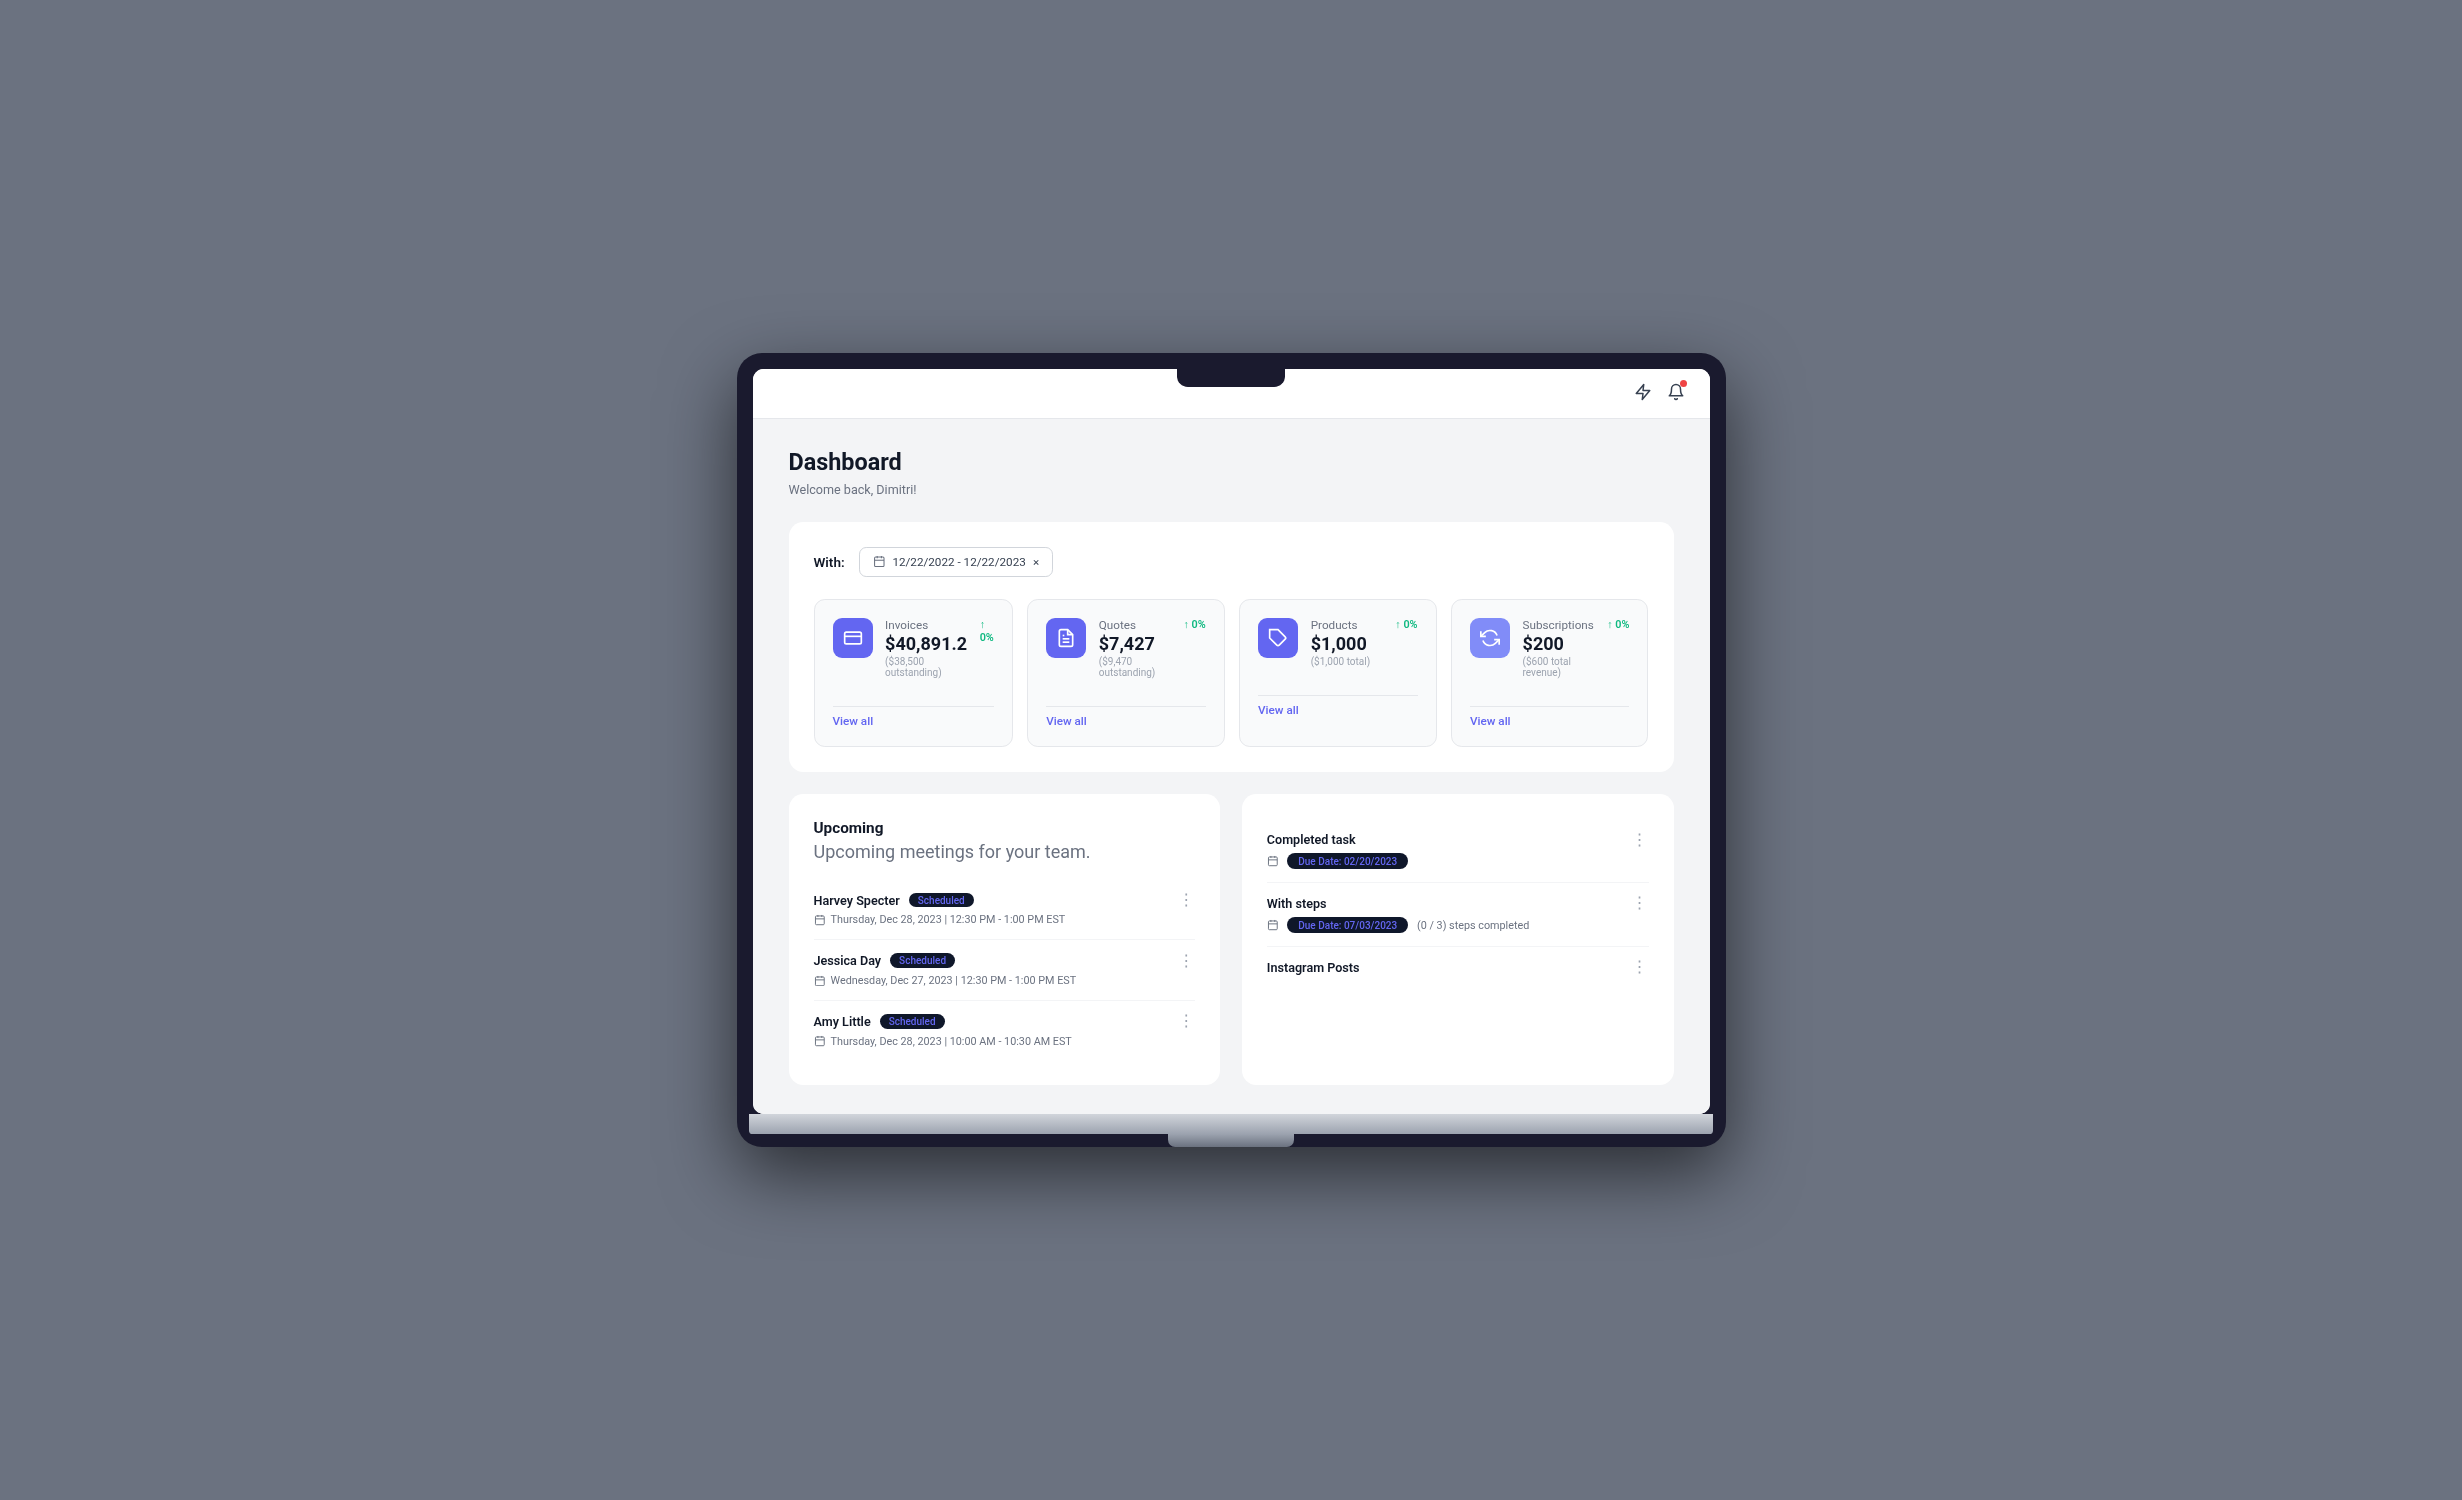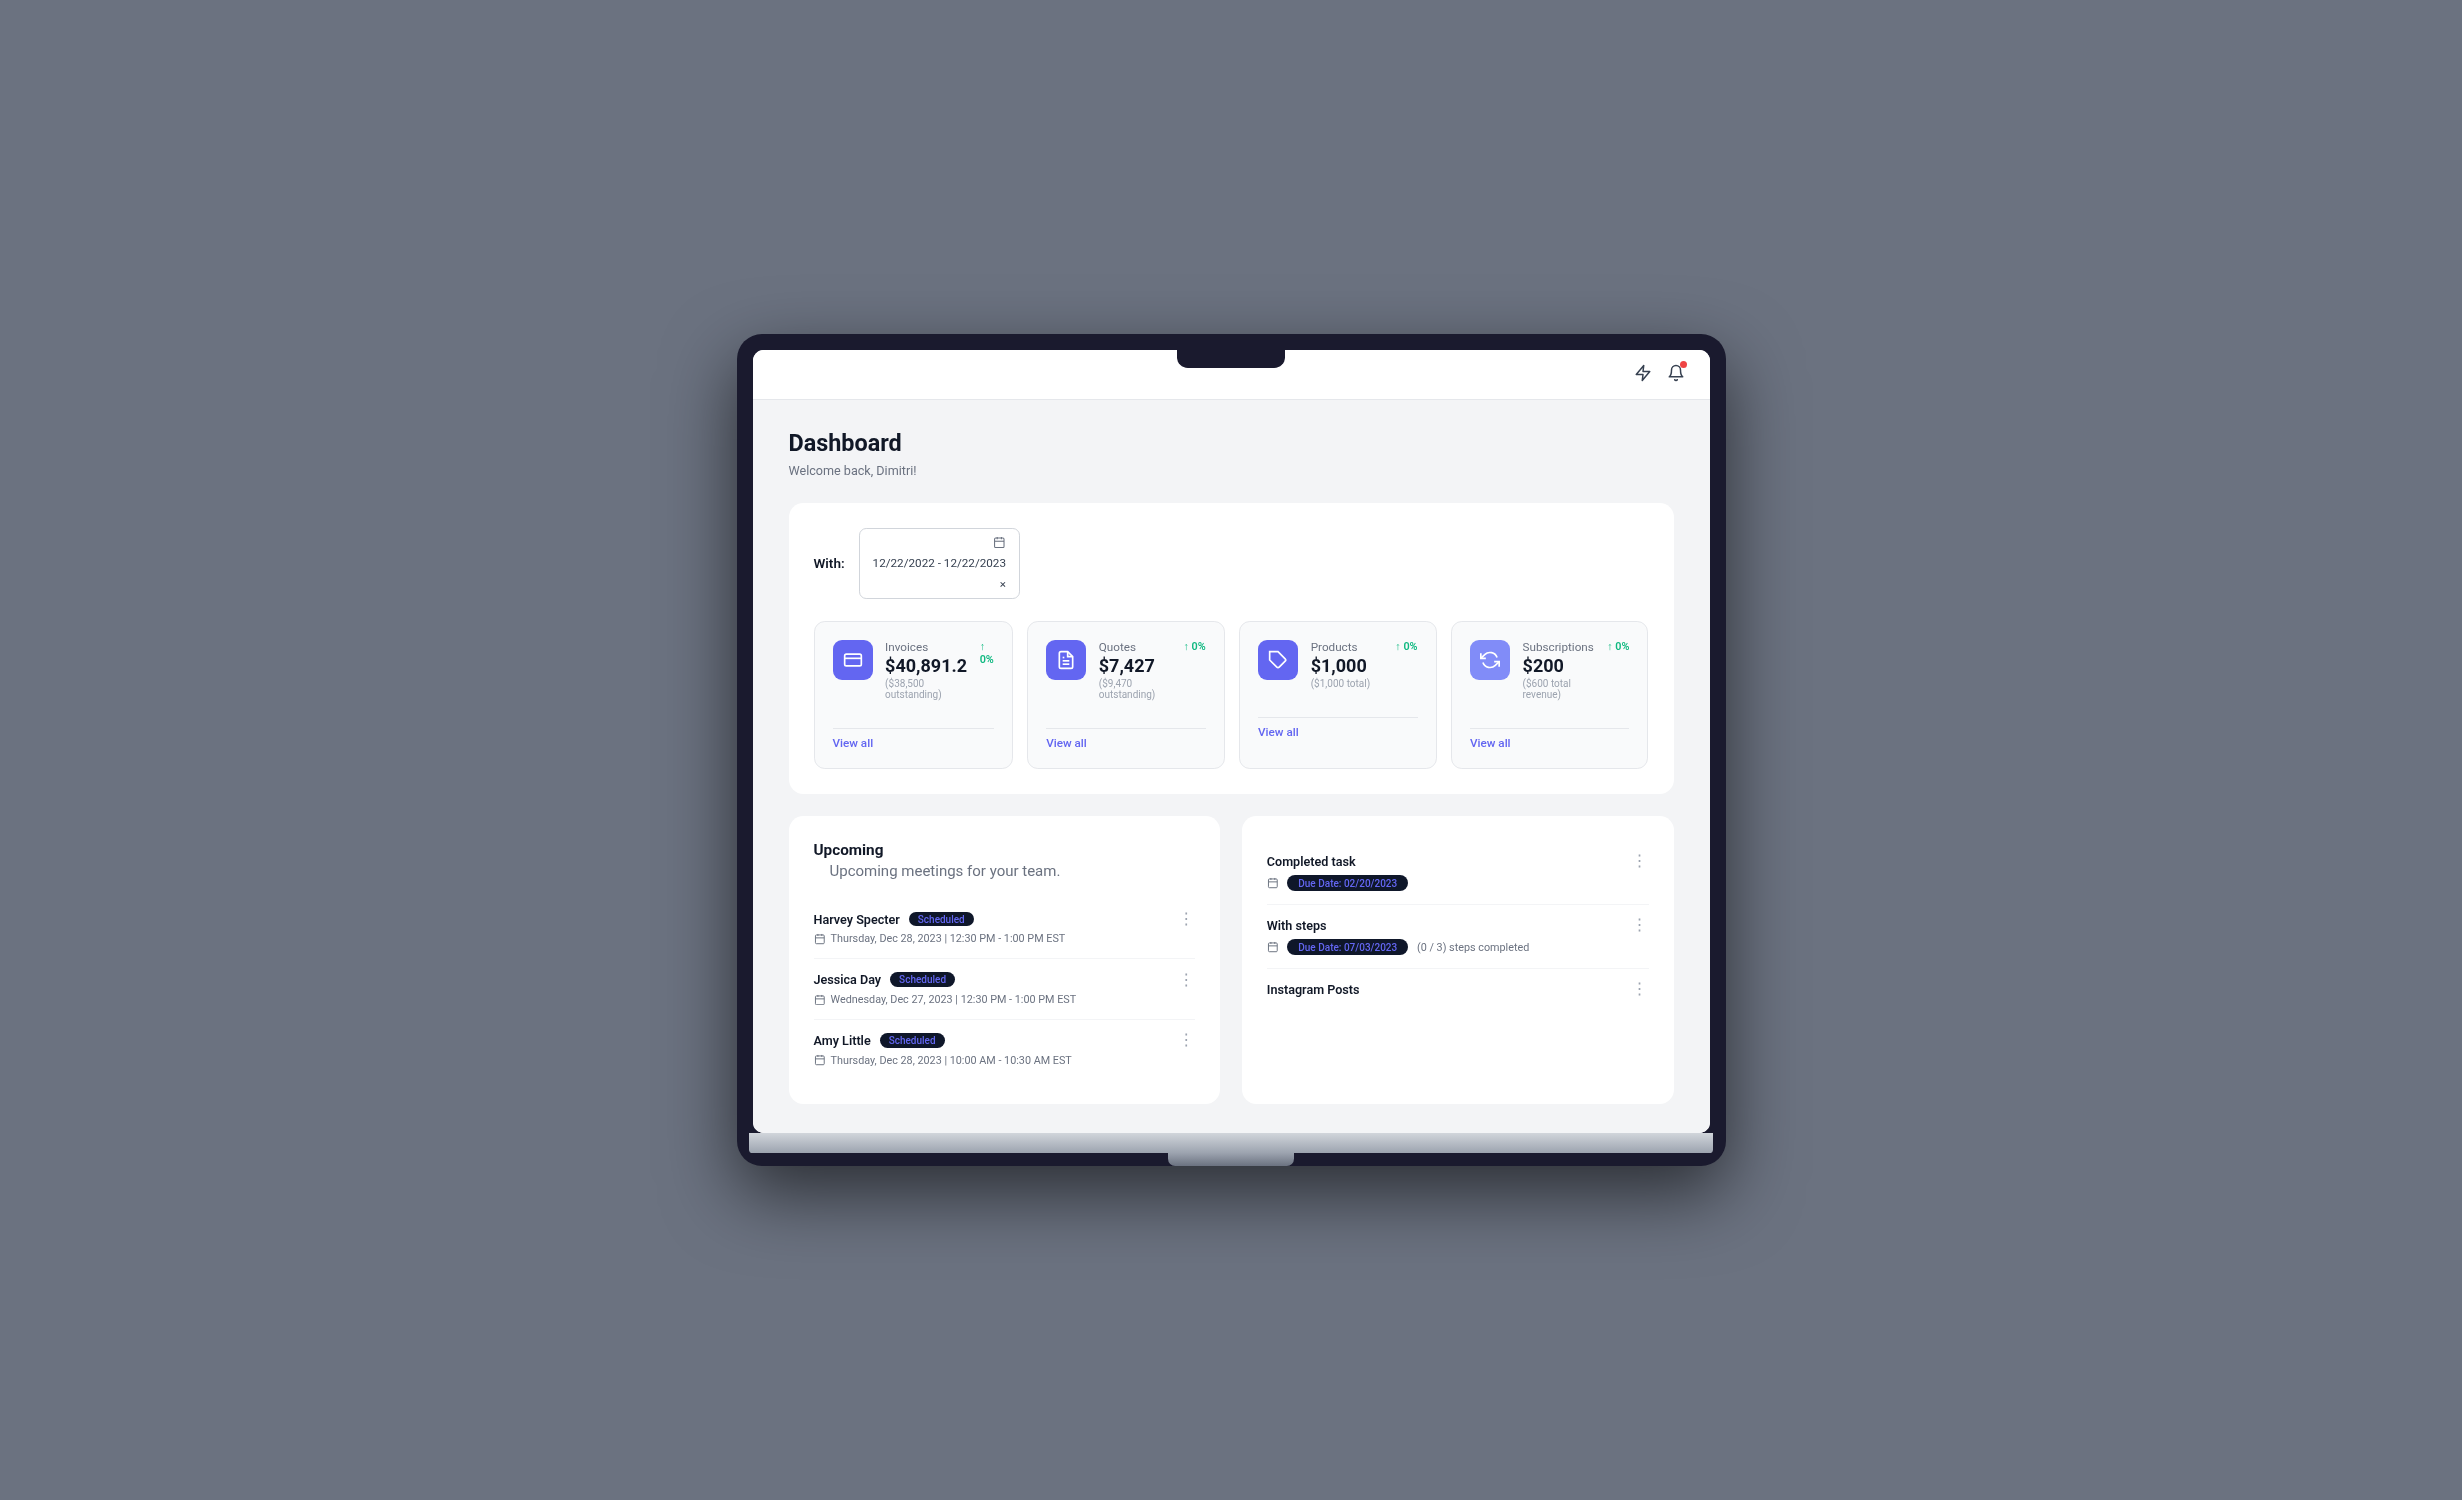--- a/index.html
+++ b/index.html
@@ -97,28 +97,27 @@
       gap: 14.4px;
       margin-bottom: 21.6px;
     }
     .date-label {
       font-size: 13.5px;
       font-weight: 600;
       color: #111827;
     }
     .date-input {
       display: flex;
-      align-items: flex-end;
+      align-items: flex-start;
       border: 0.9px solid #d1d5db;
       border-radius: 7.2px;
       padding: 7.2px 12.6px;
       gap: 7.2px;
       background: #fff;
       cursor: pointer;
-      flex-direction: column;
     }
     .date-input span {
       font-size: 11.7px;
       color: #374151;
     }
     .date-clear {
       color: #9ca3af;
       font-size: 12.6px;
       cursor: pointer;
     }
@@ -201,24 +200,23 @@
       padding: 25px;
       min-height: 270px;
     }
     .section-title {
       font-size: 15.3px;
       font-weight: 700;
       color: #111827;
       margin-bottom: 3.6px;
     }
     .section-subtitle {
-      font-size: 15px;
+      font-size: 18px;
       color: #6b7280;
       margin-bottom: 18px;
-      margin-left: 16px;
     }
     .section-header {
       display: flex;
       align-items: flex-start;
       justify-content: space-between;
       margin-bottom: 3.6px;
     }
     .create-task-btn {
       background: #6366f1;
       color: #fff;

